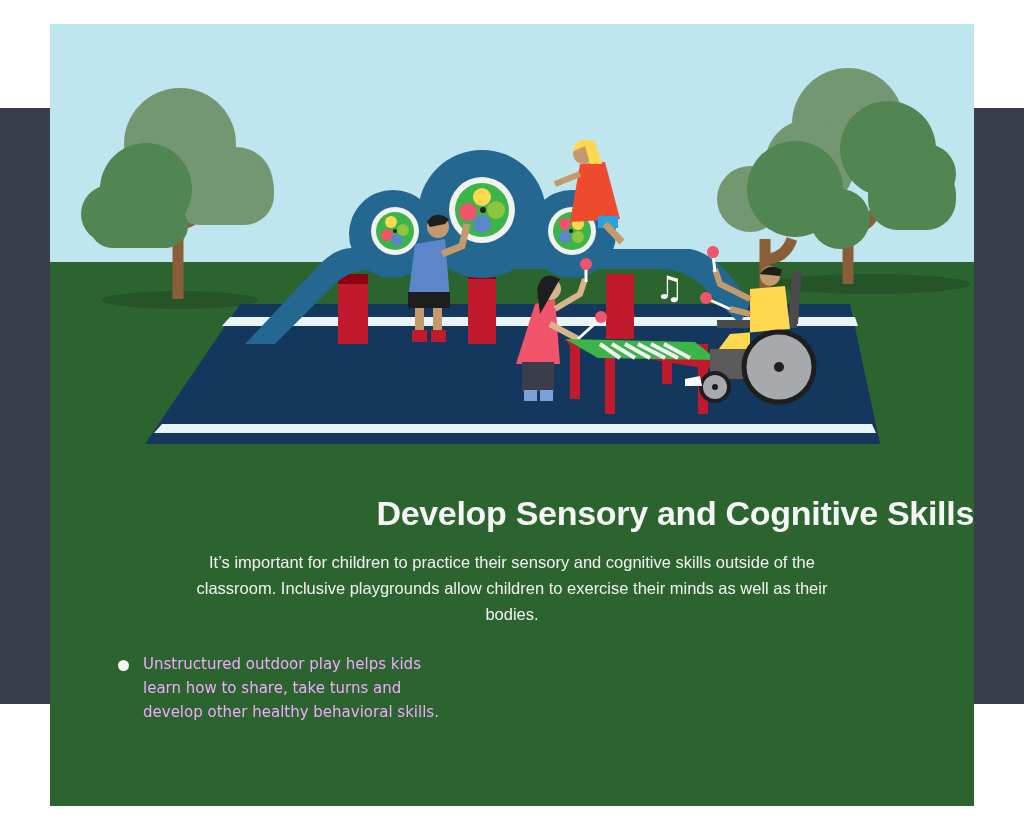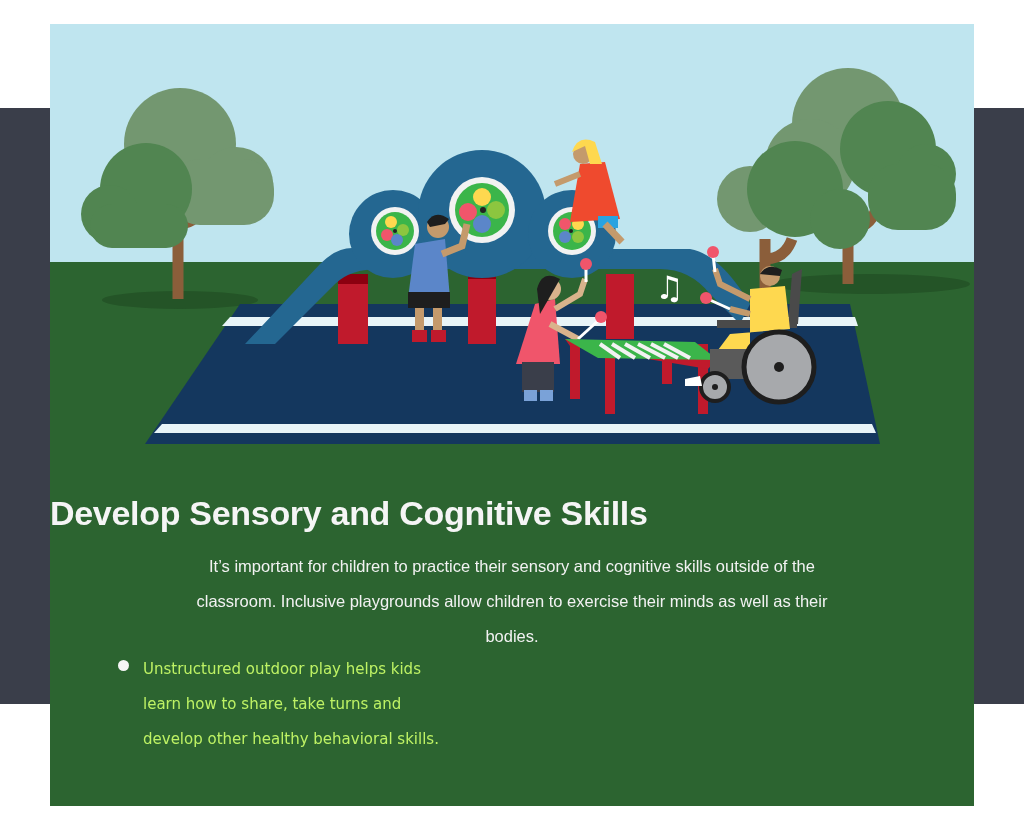--- a/index.html
+++ b/index.html
@@ -11,32 +11,32 @@
   .side-band {
     position: absolute; left: 0; top: 108px; width: 1024px; height: 596px;
     background: #3a3e4a;
   }
   .card {
     position: absolute; left: 50px; top: 24px; width: 924px; height: 782px;
     background: #2c6430; overflow: hidden;
   }
   .scene { position: absolute; left: 0; top: 0; width: 924px; height: 445px; }
   .title {
-    position: absolute; left: 0; top: 470px; width: 924px; text-align: left;
+    position: absolute; left: 0; top: 470px; width: 924px; text-align: right;
     color: #f5f5f5; font-family: "Liberation Sans", sans-serif; font-weight: bold;
     font-size: 34px; letter-spacing: -0.3px;
   }
   .intro {
     position: absolute; left: 140px; top: 525px; width: 644px; text-align: center;
     color: #f2f2f2; font-family: "Liberation Sans", sans-serif; font-size: 16.5px;
-    line-height: 35px;
+    line-height: 26px;
   }
   .bullet-col {
-    position: absolute; top: 628px; color: #bef264;
-    font-family: "DejaVu Sans", sans-serif; font-size: 15px; line-height: 35px;
+    position: absolute; top: 628px; color: #f0abfc;
+    font-family: "DejaVu Sans", sans-serif; font-size: 15px; line-height: 24px;
   }
   .bullet-col.left { left: 68px; width: 340px; }
   .bullet-col.right { left: 470px; width: 370px; }
   .bullet-row { display: flex; align-items: flex-start; }
   .bullet-dot {
     width: 11px; height: 11px; border-radius: 50%; background: #f5f5f5;
     flex: 0 0 11px; margin-top: 8px; margin-right: 14px;
   }
   .bullet-text { flex: 1; }
 </style>

